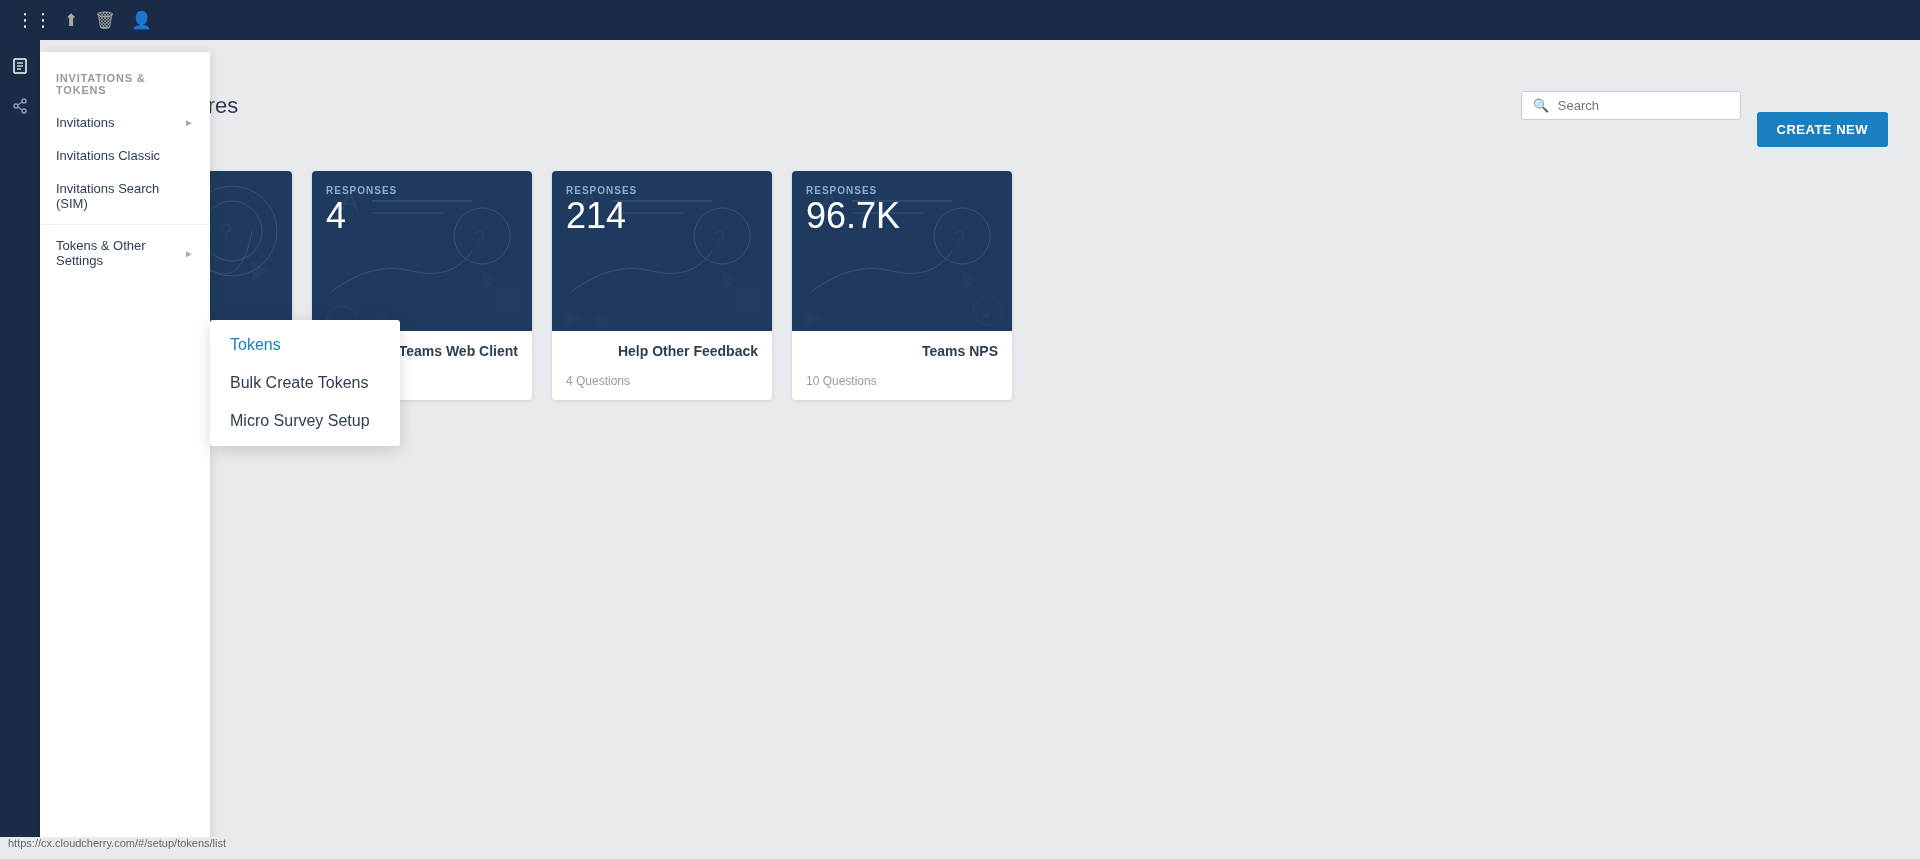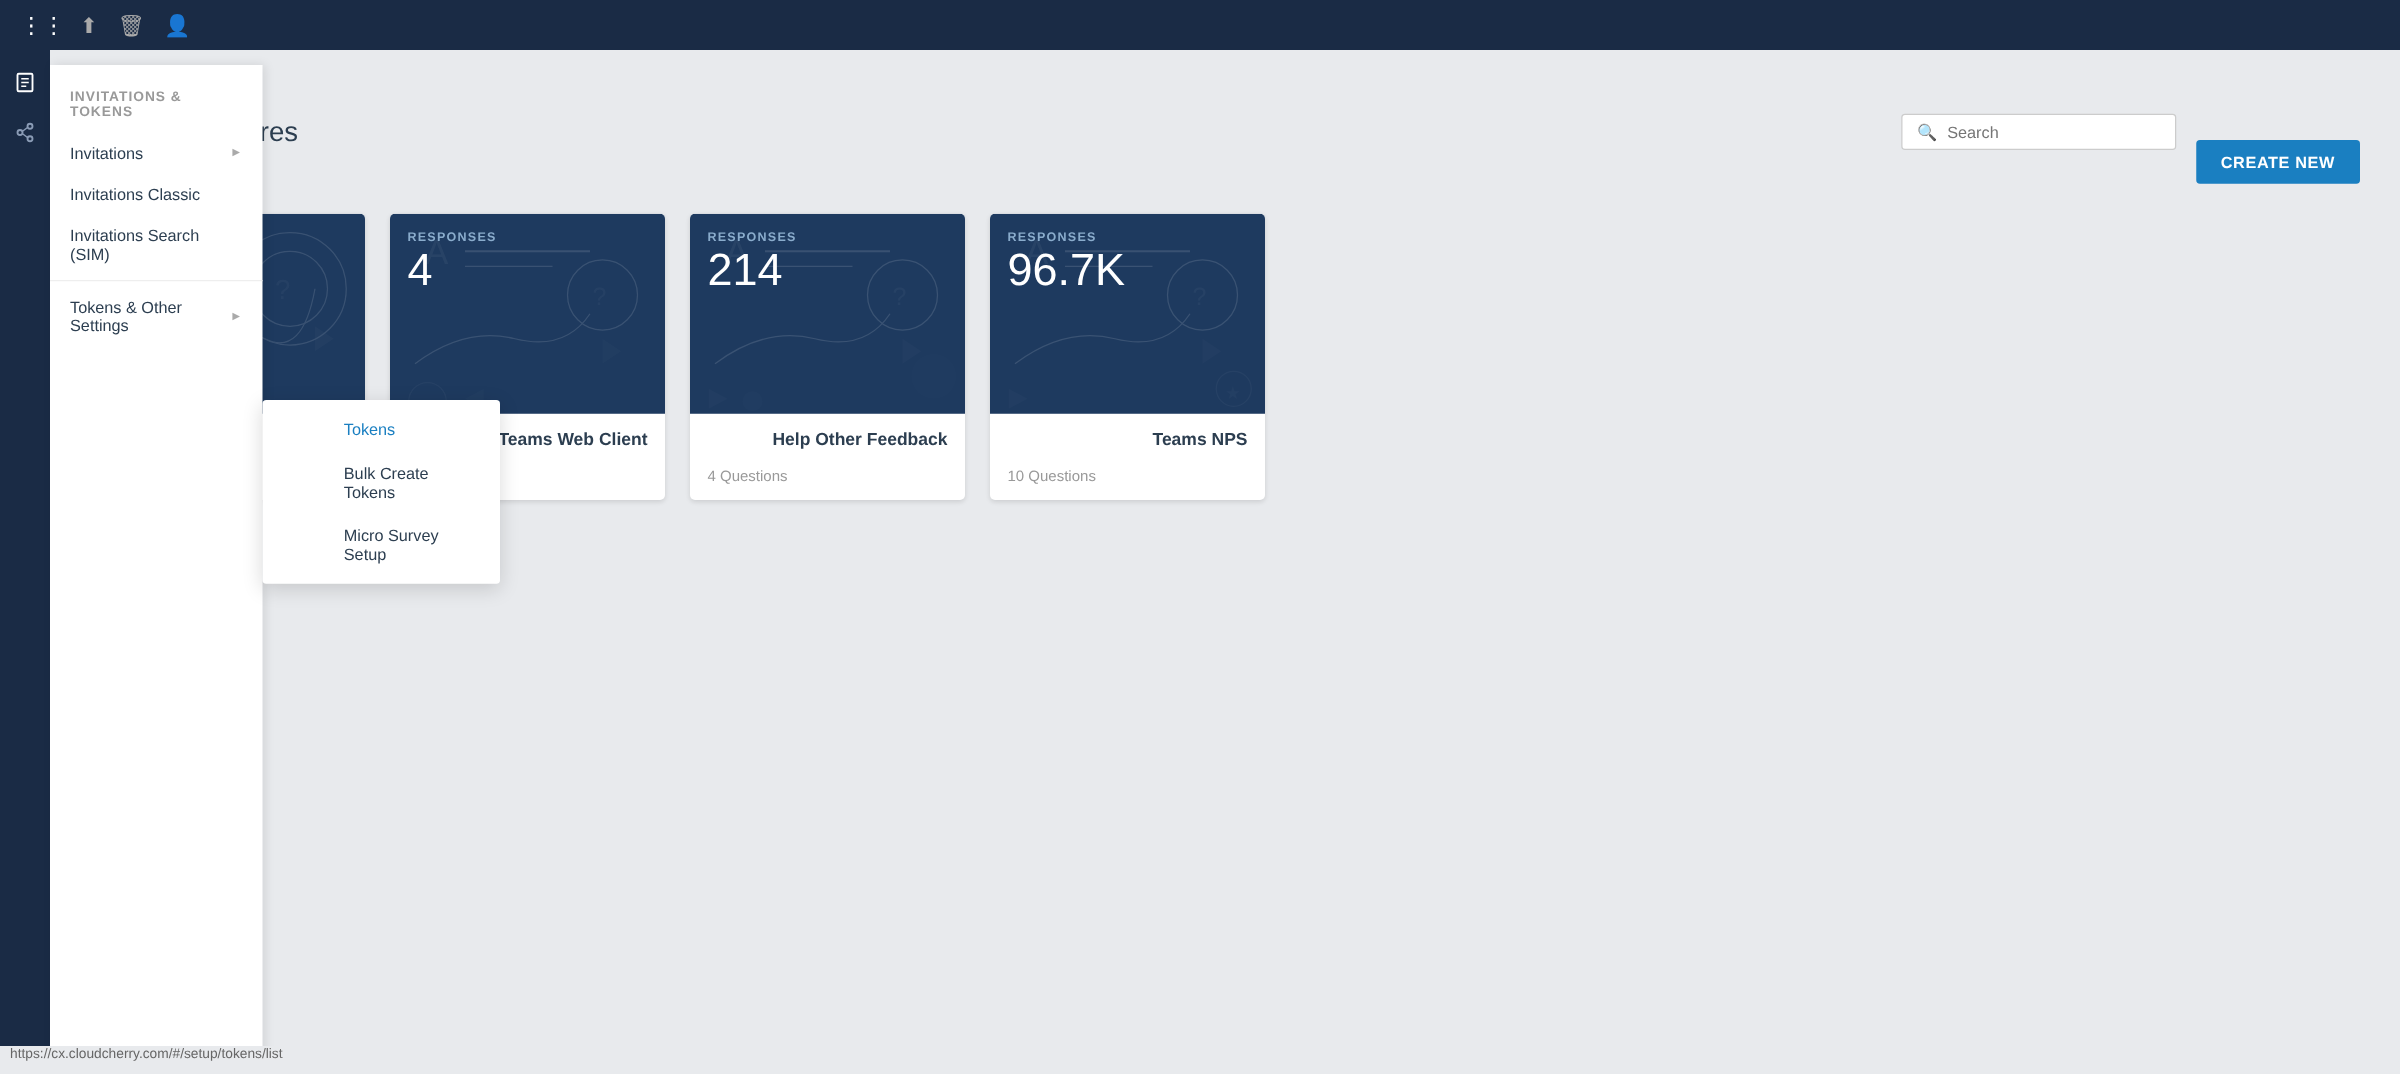--- a/index.html
+++ b/index.html
@@ -112,23 +112,22 @@
     
     .submenu {
       position: fixed; top: 320px; left: 210px;
       width: 190px; background: #fff;
       box-shadow: 0 4px 16px rgba(0,0,0,0.15);
       border-radius: 3px;
       z-index: 400;
       padding: 6px 0;
     }
     .submenu-item {
-      padding: 10px 20px; font-size: 13px; color: #2c3e50;
+      padding: 10px 20px; font-size: 16px; color: #2c3e50;
       cursor: pointer;
-      margin-left: 45px;
     }
     .submenu-item.highlight { color: #1a7fc1; font-weight: 500; }
 
     
     .statusbar {
       position: fixed; bottom: 0; left: 0; right: 0;
       height: 22px; background: #e8eaed;
       display: flex; 
       padding: 0 8px; font-size: 11px; color: #666;
       z-index: 500;

